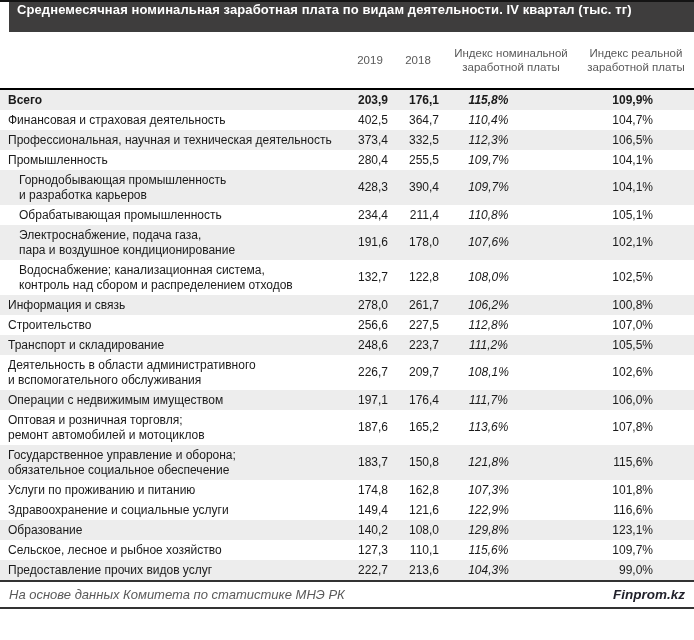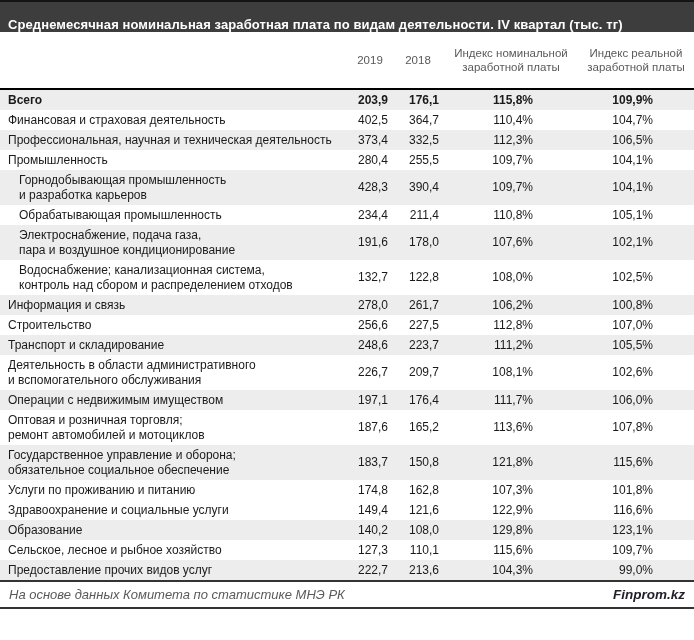--- a/index.html
+++ b/index.html
@@ -2,22 +2,22 @@
 <html style="--bar-bg: #3e3d3d; --title-color: #ffffff; --stripe: #ededed; --head-color: #595959; --body-color: #1a1a1a;"><head>
 <meta charset="utf-8">
 <style>
   * { margin:0; padding:0; box-sizing:border-box; }
   html,body { background:#fff; }
   body { font-family:"Liberation Sans","DejaVu Sans",sans-serif; width:694px; }
   .page { width:694px; height:640px; border-top:2px solid #141414; overflow:hidden; background:#fff; }
 
   .title-bar{
     height:30px; background:var(--bar-bg,#3e3d3d); color:var(--title-color,#fff);
-    display:flex; align-items:flex-end; padding:0 8px;
-    font-size:13px; font-weight:bold; letter-spacing:.1px;
+    display:flex; align-items:flex-start; padding:0 8px;
+    font-size:13px; font-weight:bold; letter-spacing:.1px;margin-left:9px;
   }
 
   table{ width:694px; border-collapse:collapse; table-layout:fixed; }
   col.c-name{ width:348px; } col.c-y1{ width:44px; } col.c-y2{ width:52px; }
   col.c-nom{ width:134px; } col.c-real{ width:116px; }
 
   thead th{
     font-weight:normal; color:var(--head-color,#595959);
     font-size:11.5px; line-height:14px; text-align:center;
     vertical-align:middle; height:57px; padding:2px 0;
@@ -27,21 +27,21 @@
   tbody td{
     font-size:12px; line-height:15px; color:var(--body-color,#1a1a1a);
     padding:2.5px 0; vertical-align:middle;
   }
   tbody tr.shaded{ background:var(--stripe,#ededed); }
   tbody tr.bold td{ font-weight:bold; }
   td.c-name{ text-align:left; padding-left:8px; white-space:pre-line;margin-top:11px; }
   tr.indent td.c-name{ padding-left:19px; }
   td.c-y1{ text-align:right; padding-right:4px; }
   td.c-y2{ text-align:right; padding-right:5px; }
-  td.c-nom{ text-align:right; padding-right:45px; }
+  td.c-nom{ text-align:center; padding-right:45px;font-style:italic; }
   td.c-real{ text-align:right; padding-right:41px; }
   tbody{ border-bottom:2px solid #333; }
 
   .footer{
     height:27px; display:flex; align-items:center; justify-content:space-between;
     padding:0 9px; border-bottom:2px solid #333;
   }
   .source-note{ font-style:italic; font-size:13px; color:var(--head-color,#595959); }
   .brand{ font-style:italic; font-weight:bold; font-size:13.5px; color:#21212b; }
 </style>

